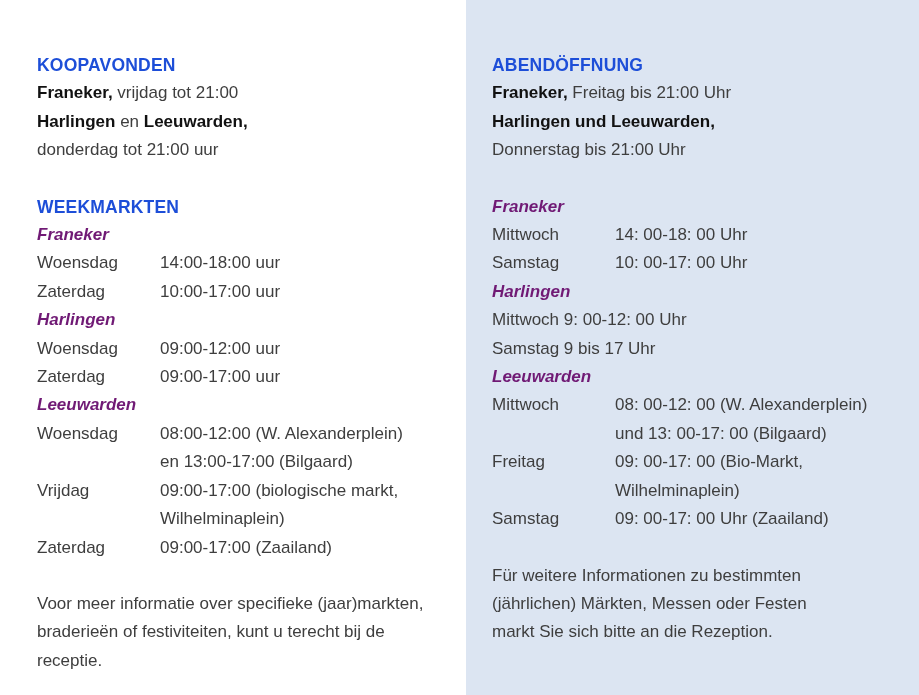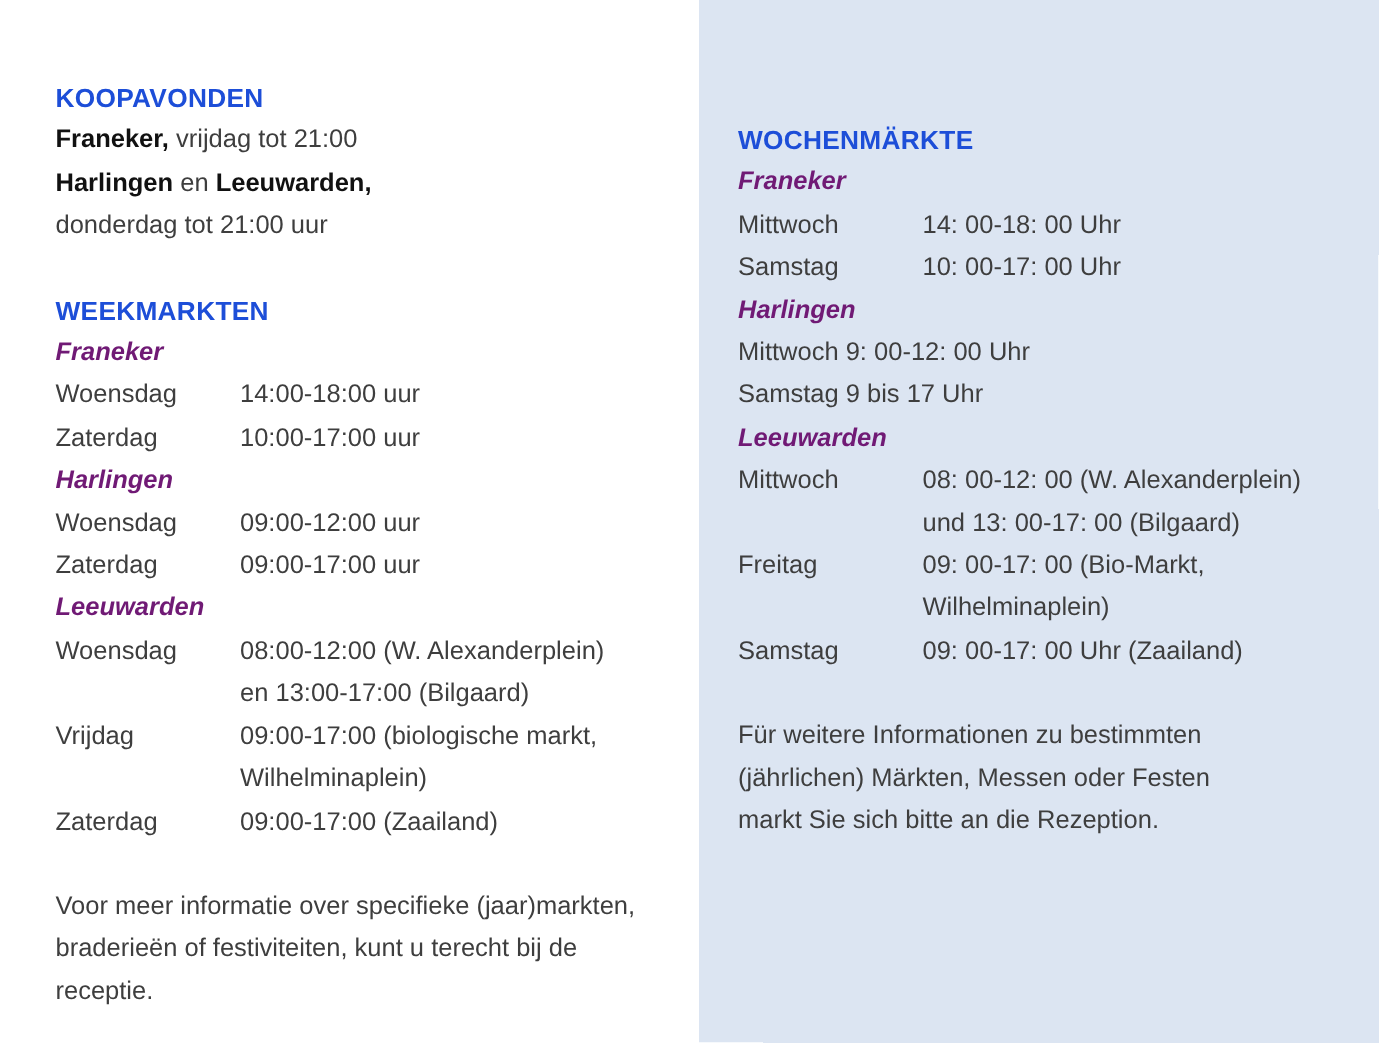--- a/index.html
+++ b/index.html
@@ -109,23 +109,28 @@
     <div class="mt">
       <p class="line">Voor meer informatie over specifieke (jaar)markten,</p>
       <p class="line">braderieën of festiviteiten, kunt u terecht bij de</p>
       <p class="line">receptie.</p>
     </div>
 
   </div>
 
   <div class="col col-right">
 
+    <div>
+      <p class="sec-title">ABENDÖFFNUNG</p>
+      <p class="line"><span class="bi">Franeker,</span><span> Freitag bis 21:00 Uhr</span></p>
+      <p class="line"><span class="bi">Harlingen und Leeuwarden,</span></p>
+      <p class="line">Donnerstag bis 21:00 Uhr</p>
+    </div>
 
     <div class="mt">
-      <p class="sec-title">WOCHENMÄRKTE</p>
 
       <p class="city">Franeker</p>
       <div class="row">
           <span class="day">Mittwoch</span>
           <span class="time">14: 00-18: 00 Uhr</span>
         </div>
       <div class="row">
           <span class="day">Samstag</span>
           <span class="time">10: 00-17: 00 Uhr</span>
         </div>

